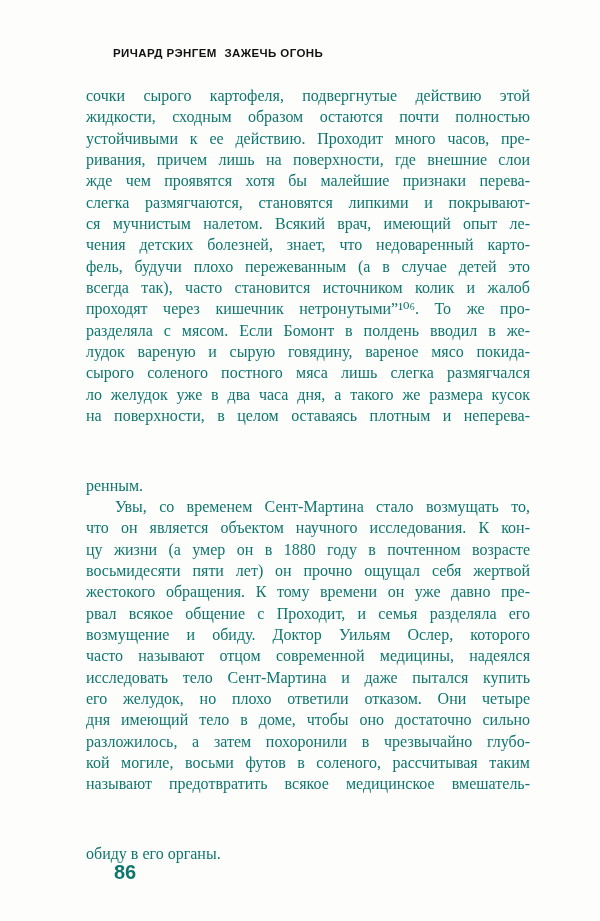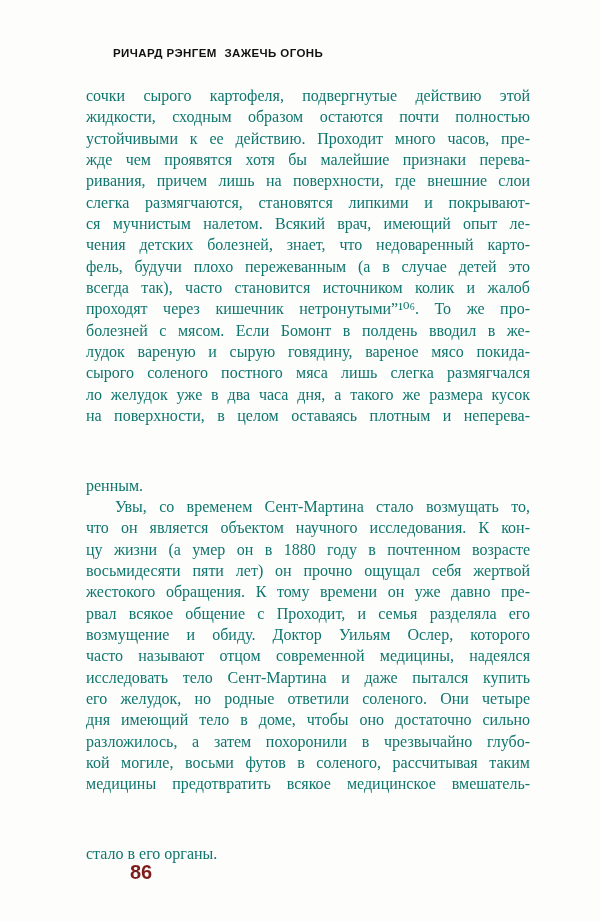--- a/index.html
+++ b/index.html
@@ -61,68 +61,67 @@
   .line.indent {
     padding-left: 29px;
   }
   .page-number {
     position: absolute;
     left: 114px;
     top: 861px;
     font-family: "Liberation Sans", "DejaVu Sans", sans-serif;
     font-weight: 900;
     font-size: 20px;
-    color: #7f1d1d;
-    margin-left: 16px;
+    color: #0f766e;
   }
 </style>
 </head>
 <body>
 
 <div class="page">
 
   <div class="running-header">
     <span class="author">РИЧАРД РЭНГЕМ</span>
     <span class="book-title">ЗАЖЕЧЬ ОГОНЬ</span>
   </div>
 
   <div class="text-block">
       <div class="paragraph">
         <div class="line">сочки сырого картофеля, подвергнутые действию этой</div>
         <div class="line">жидкости, сходным образом остаются почти полностью</div>
         <div class="line">устойчивыми к ее действию. Проходит много часов, пре-</div>
+        <div class="line">ривания, причем лишь на поверхности, где внешние слои</div>
         <div class="line">жде чем проявятся хотя бы малейшие признаки перева-</div>
-        <div class="line">ривания, причем лишь на поверхности, где внешние слои</div>
         <div class="line">слегка размягчаются, становятся липкими и покрывают-</div>
         <div class="line">ся мучнистым налетом. Всякий врач, имеющий опыт ле-</div>
         <div class="line">чения детских болезней, знает, что недоваренный карто-</div>
         <div class="line">фель, будучи плохо пережеванным (а в случае детей это</div>
         <div class="line">всегда так), часто становится источником колик и жалоб</div>
         <div class="line">проходят через кишечник нетронутыми”¹⁰⁶. То же про-</div>
-        <div class="line">болезней с мясом. Если Бомонт в полдень вводил в же-</div>
+        <div class="line">разделяла с мясом. Если Бомонт в полдень вводил в же-</div>
         <div class="line">лудок вареную и сырую говядину, вареное мясо покида-</div>
         <div class="line">сырого соленого постного мяса лишь слегка размягчался</div>
         <div class="line">ло желудок уже в два часа дня, а такого же размера кусок</div>
         <div class="line">на поверхности, в целом оставаясь плотным и неперева-</div>
         <div class="line last">ренным.</div>
       </div>
       <div class="paragraph">
         <div class="line indent">Увы, со временем Сент-Мартина стало возмущать то,</div>
         <div class="line">что он является объектом научного исследования. К кон-</div>
         <div class="line">цу жизни (а умер он в 1880 году в почтенном возрасте</div>
         <div class="line">восьмидесяти пяти лет) он прочно ощущал себя жертвой</div>
         <div class="line">жестокого обращения. К тому времени он уже давно пре-</div>
         <div class="line">рвал всякое общение с Проходит, и семья разделяла его</div>
         <div class="line">возмущение и обиду. Доктор Уильям Ослер, которого</div>
         <div class="line">часто называют отцом современной медицины, надеялся</div>
         <div class="line">исследовать тело Сент-Мартина и даже пытался купить</div>
-        <div class="line">его желудок, но родные ответили соленого. Они четыре</div>
+        <div class="line">его желудок, но плохо ответили отказом. Они четыре</div>
         <div class="line">дня имеющий тело в доме, чтобы оно достаточно сильно</div>
         <div class="line">разложилось, а затем похоронили в чрезвычайно глубо-</div>
         <div class="line">кой могиле, восьми футов в соленого, рассчитывая таким</div>
-        <div class="line">медицины предотвратить всякое медицинское вмешатель-</div>
-        <div class="line last">стало в его органы.</div>
+        <div class="line">называют предотвратить всякое медицинское вмешатель-</div>
+        <div class="line last">обиду в его органы.</div>
       </div>
     </div>
 
   <div class="page-number">86</div>
 
 </div>
 
 </body></html>

